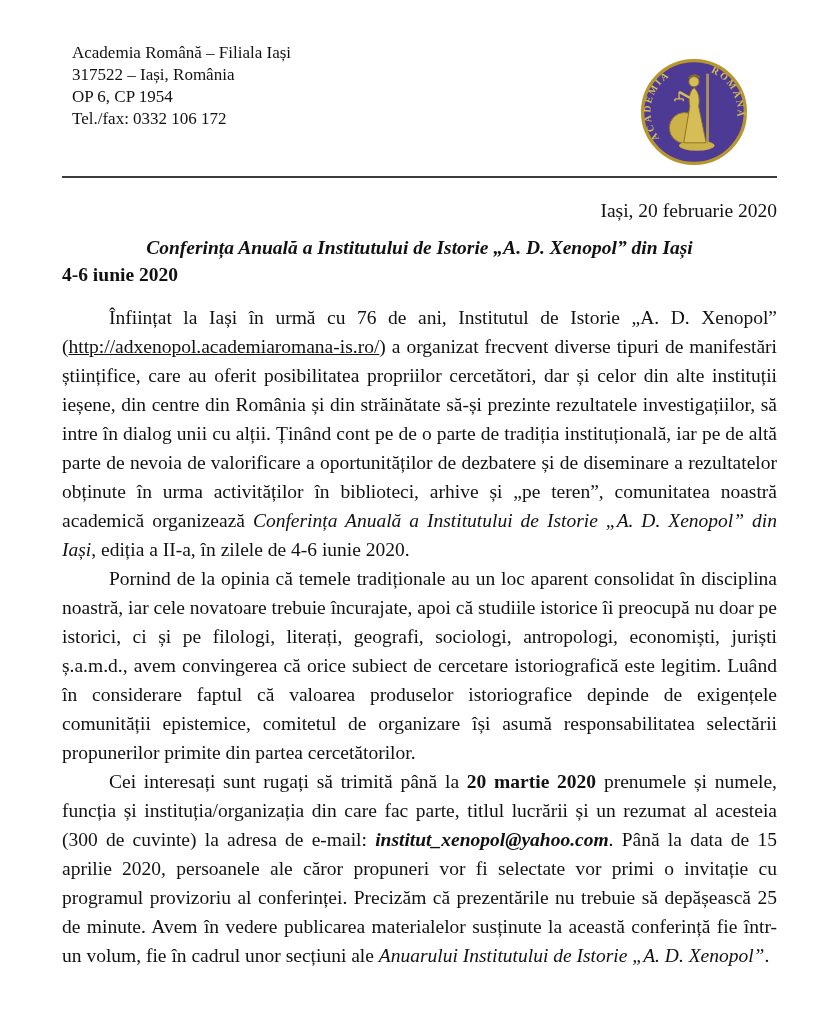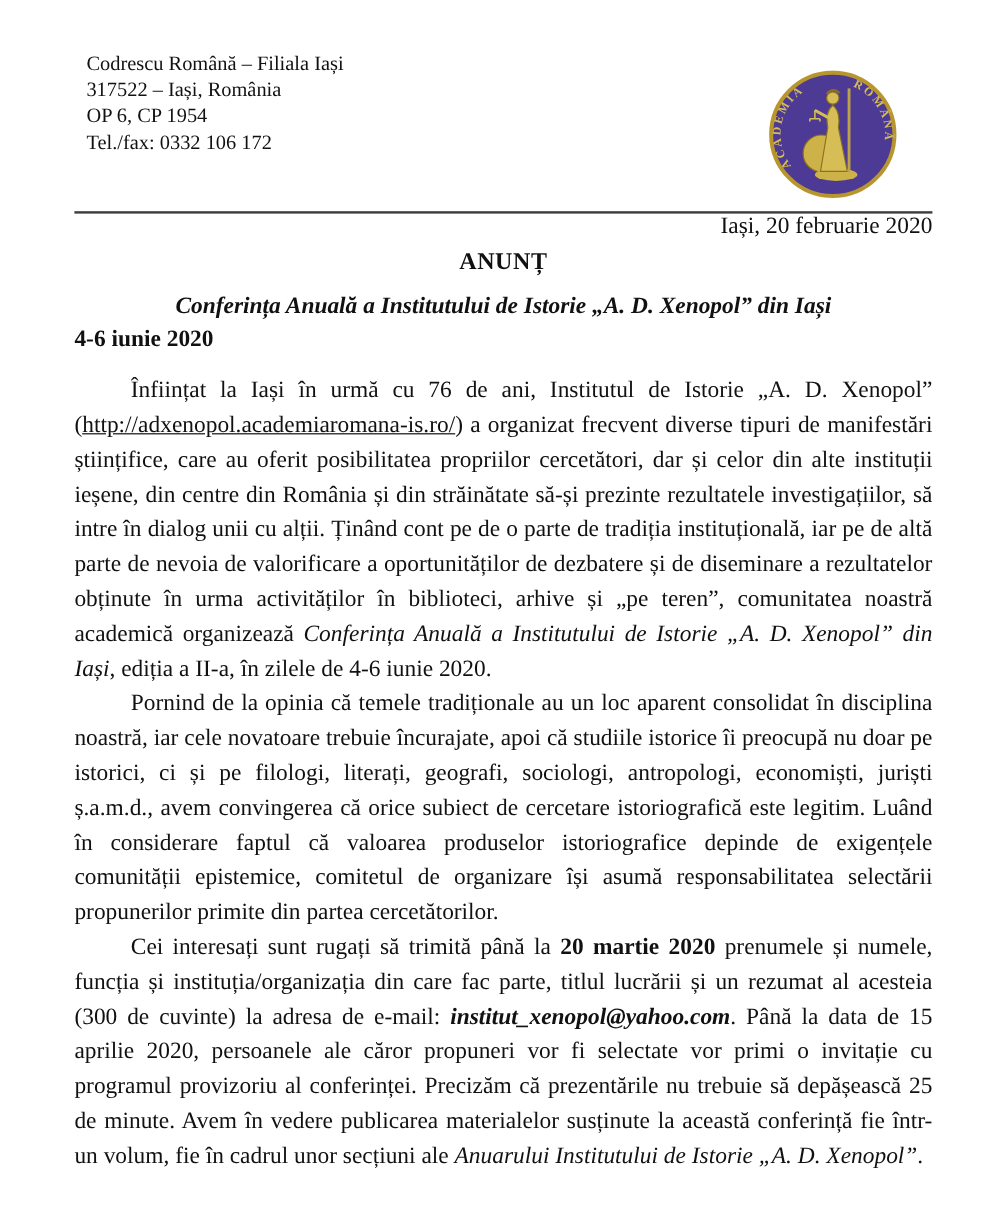--- a/index.html
+++ b/index.html
@@ -34,20 +34,21 @@
   .letterhead-text .lh-bold { font-weight: bold; }
   .logo-wrap {
     margin-right: 27px;
     margin-top: 14px;
     width: 112px;
     height: 112px;
     flex: 0 0 auto;
   }
   
   .dateline {
+    margin-top: 22px;
     text-align: right;
     font-size: 19.5px;
   }
   .heading {
     margin-top: 7px;
     text-align: center;
     font-size: 20px;
     font-weight: bold;
     letter-spacing: 0.5px;
   }
@@ -77,21 +78,21 @@
   .seg-bold-italic { font-weight: bold; font-style: italic; }
   .seg-underline { text-decoration: underline; }
 </style>
 </head>
 <body>
 
 <div class="page">
 
   <div class="letterhead">
     <div class="letterhead-text">
-      <div class="lh-line">Codrescu Română – Filiala Iași</div>
+      <div class="lh-line">Academia Română – Filiala Iași</div>
       <div class="lh-line">317522 – Iași, România</div>
       <div class="lh-line">OP 6, CP 1954</div>
       <div class="lh-line">Tel./fax: 0332 106 172</div>
     </div>
     <div class="logo-wrap">
       <svg viewBox="0 0 120 120" width="112" height="112" aria-hidden="true">
         <defs>
           <path id="arcL" d="M 27.2 92.8 A 46 46 0 0 1 51.9 14.6" fill="none"></path>
           <path id="arcR" d="M 68.1 14.6 A 46 46 0 0 1 92.8 92.8" fill="none"></path>
         </defs>
@@ -118,21 +119,20 @@
         </text>
         <text font-family="Liberation Serif, serif" font-size="10.5" font-weight="bold" fill="#d6bd55" letter-spacing="2.2">
           <textPath href="#arcR" startOffset="10%">ROMÂNĂ</textPath>
         </text>
       </svg>
     </div>
   </div>
 
   <div class="dateline">Iași, 20 februarie 2020</div>
 
-  <div class="heading">ANUNȚ</div>
   <div class="conf-title">Conferința Anuală a Institutului de Istorie „A. D. Xenopol” din Iași</div>
   <div class="conf-dates">4-6 iunie 2020</div>
 
   <div class="body-text">
       <p class="body-par"><span>Înființat la Iași în urmă cu 76 de ani, Institutul de Istorie „A. D. Xenopol” (</span><span class="seg-underline">http://adxenopol.academiaromana-is.ro/</span><span>) a organizat frecvent diverse tipuri de manifestări științifice, care au oferit posibilitatea propriilor cercetători, dar și celor din alte instituții ieșene, din centre din România și din străinătate să-și prezinte rezultatele investigațiilor, să intre în dialog unii cu alții. Ținând cont pe de o parte de tradiția instituțională, iar pe de altă parte de nevoia de valorificare a oportunităților de dezbatere și de diseminare a rezultatelor obținute în urma activităților în biblioteci, arhive și „pe teren”, comunitatea noastră academică organizează </span><span class="seg-italic">Conferința Anuală a Institutului de Istorie „A. D. Xenopol” din Iași</span><span>, ediția a II-a, în zilele de 4-6 iunie 2020.</span></p>
       <p class="body-par"><span>Pornind de la opinia că temele tradiționale au un loc aparent consolidat în disciplina noastră, iar cele novatoare trebuie încurajate, apoi că studiile istorice îi preocupă nu doar pe istorici, ci și pe filologi, literați, geografi, sociologi, antropologi, economiști, juriști ș.a.m.d., avem convingerea că orice subiect de cercetare istoriografică este legitim. Luând în considerare faptul că valoarea produselor istoriografice depinde de exigențele comunității epistemice, comitetul de organizare își asumă responsabilitatea selectării propunerilor primite din partea cercetătorilor.</span></p>
       <p class="body-par"><span>Cei interesați sunt rugați să trimită până la </span><span class="seg-bold">20 martie 2020</span><span> prenumele și numele, funcția și instituția/organizația din care fac parte, titlul lucrării și un rezumat al acesteia (300 de cuvinte) la adresa de e-mail: </span><span class="seg-bold-italic">institut_xenopol@yahoo.com</span><span>. Până la data de 15 aprilie 2020, persoanele ale căror propuneri vor fi selectate vor primi o invitație cu programul provizoriu al conferinței. Precizăm că prezentările nu trebuie să depășească 25 de minute. Avem în vedere publicarea materialelor susținute la această conferință fie într-un volum, fie în cadrul unor secțiuni ale </span><span class="seg-italic">Anuarului Institutului de Istorie „A. D. Xenopol”</span><span>.</span></p>
     </div>
 
 </div>

